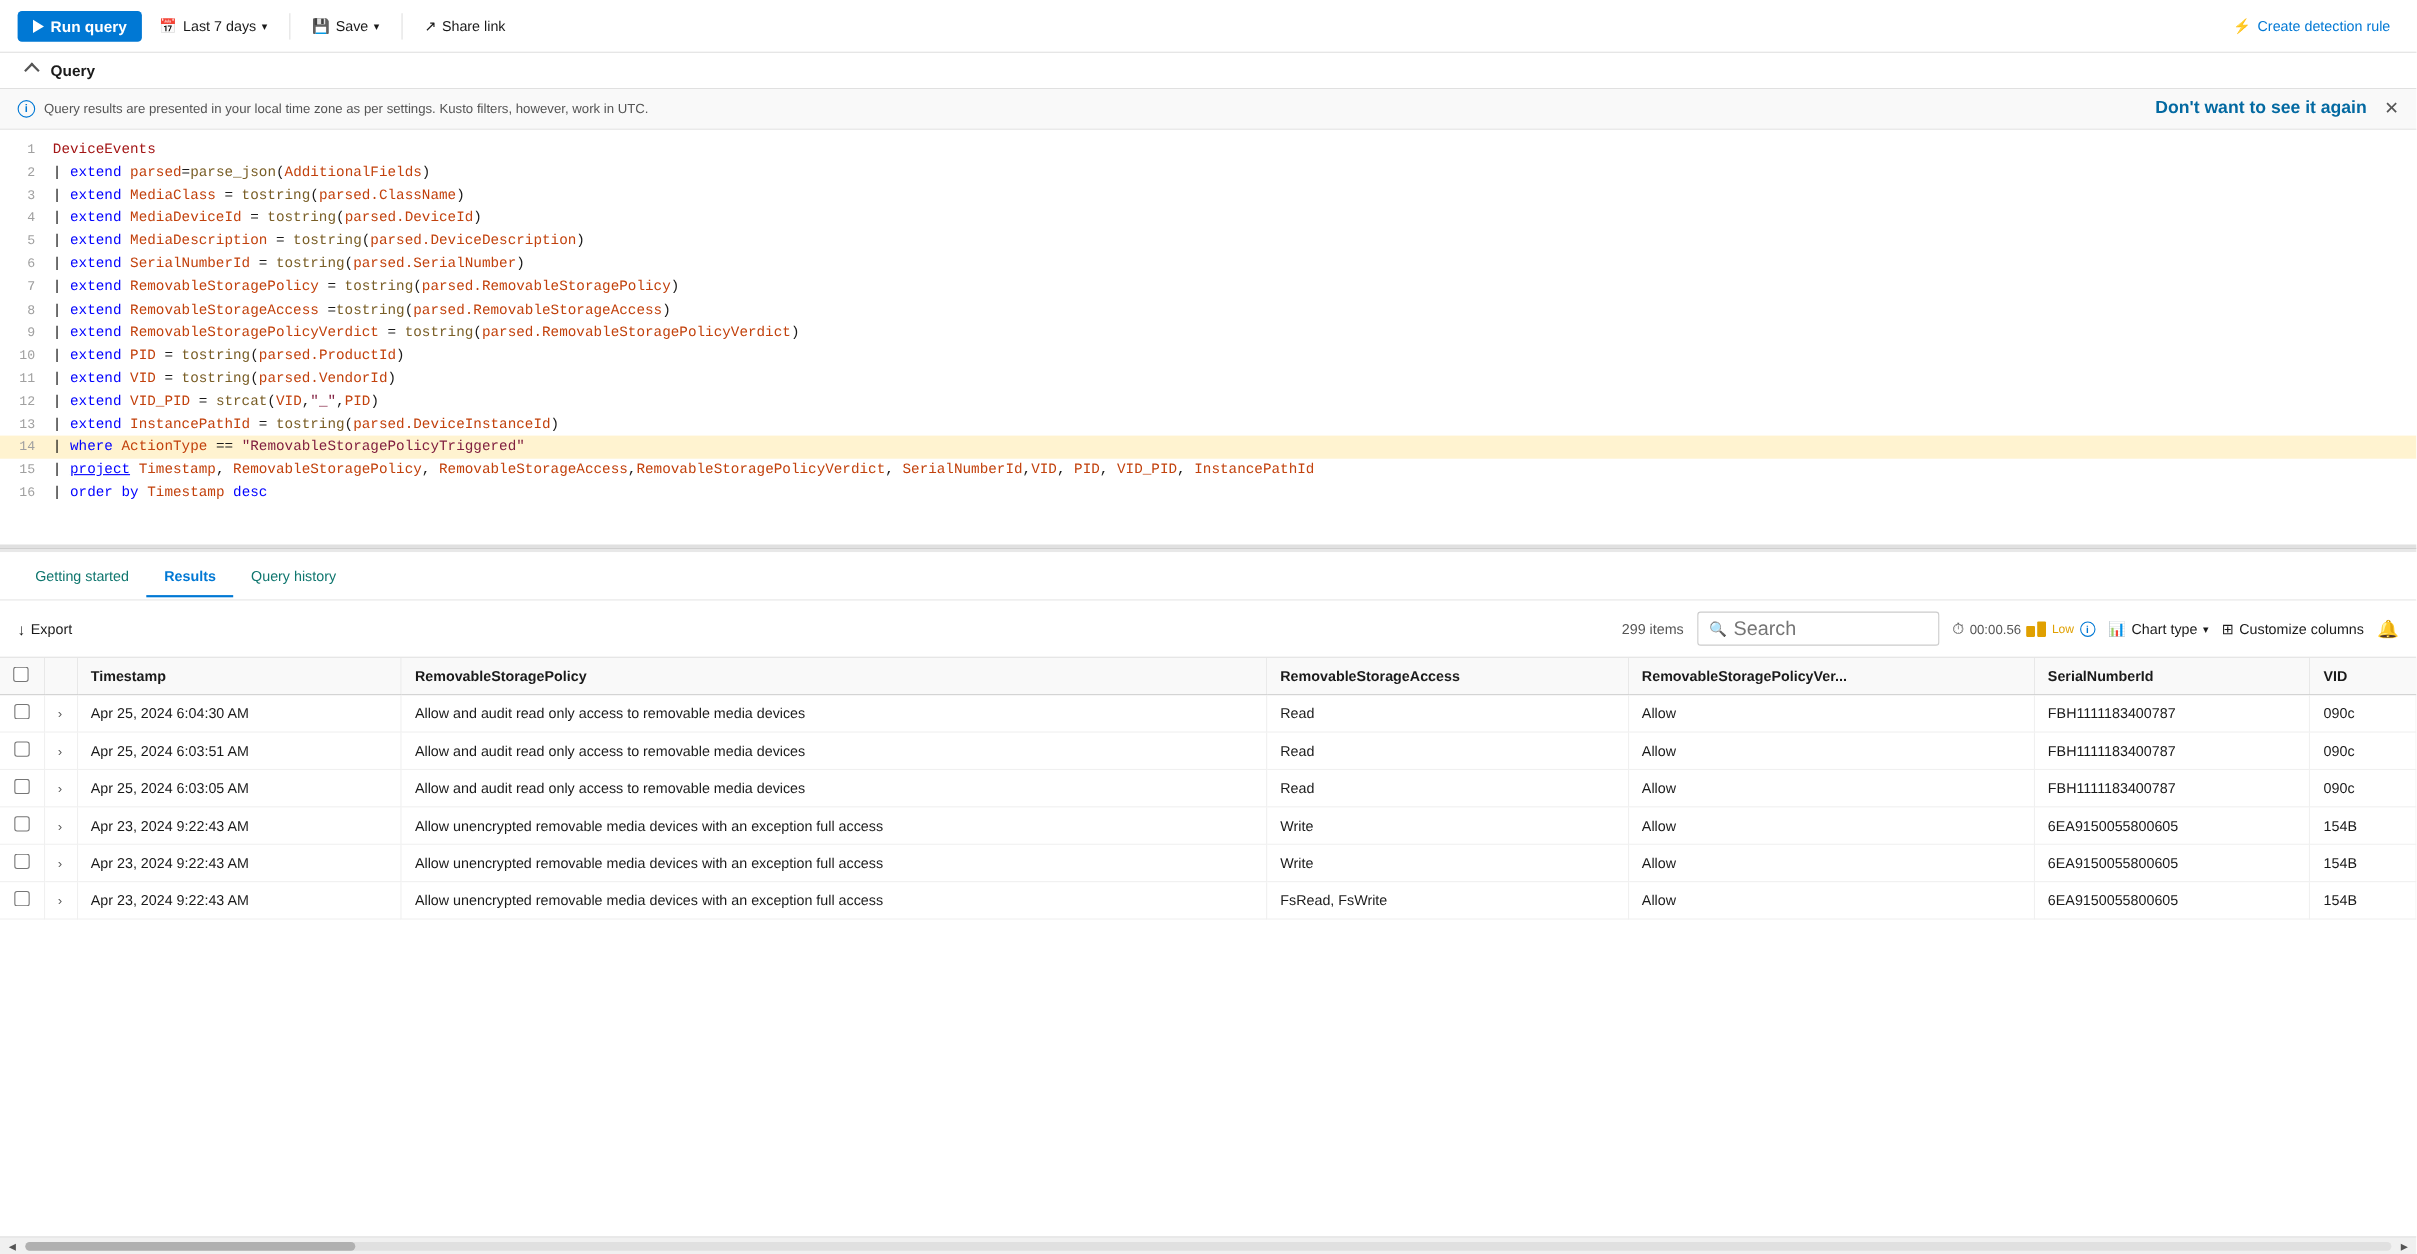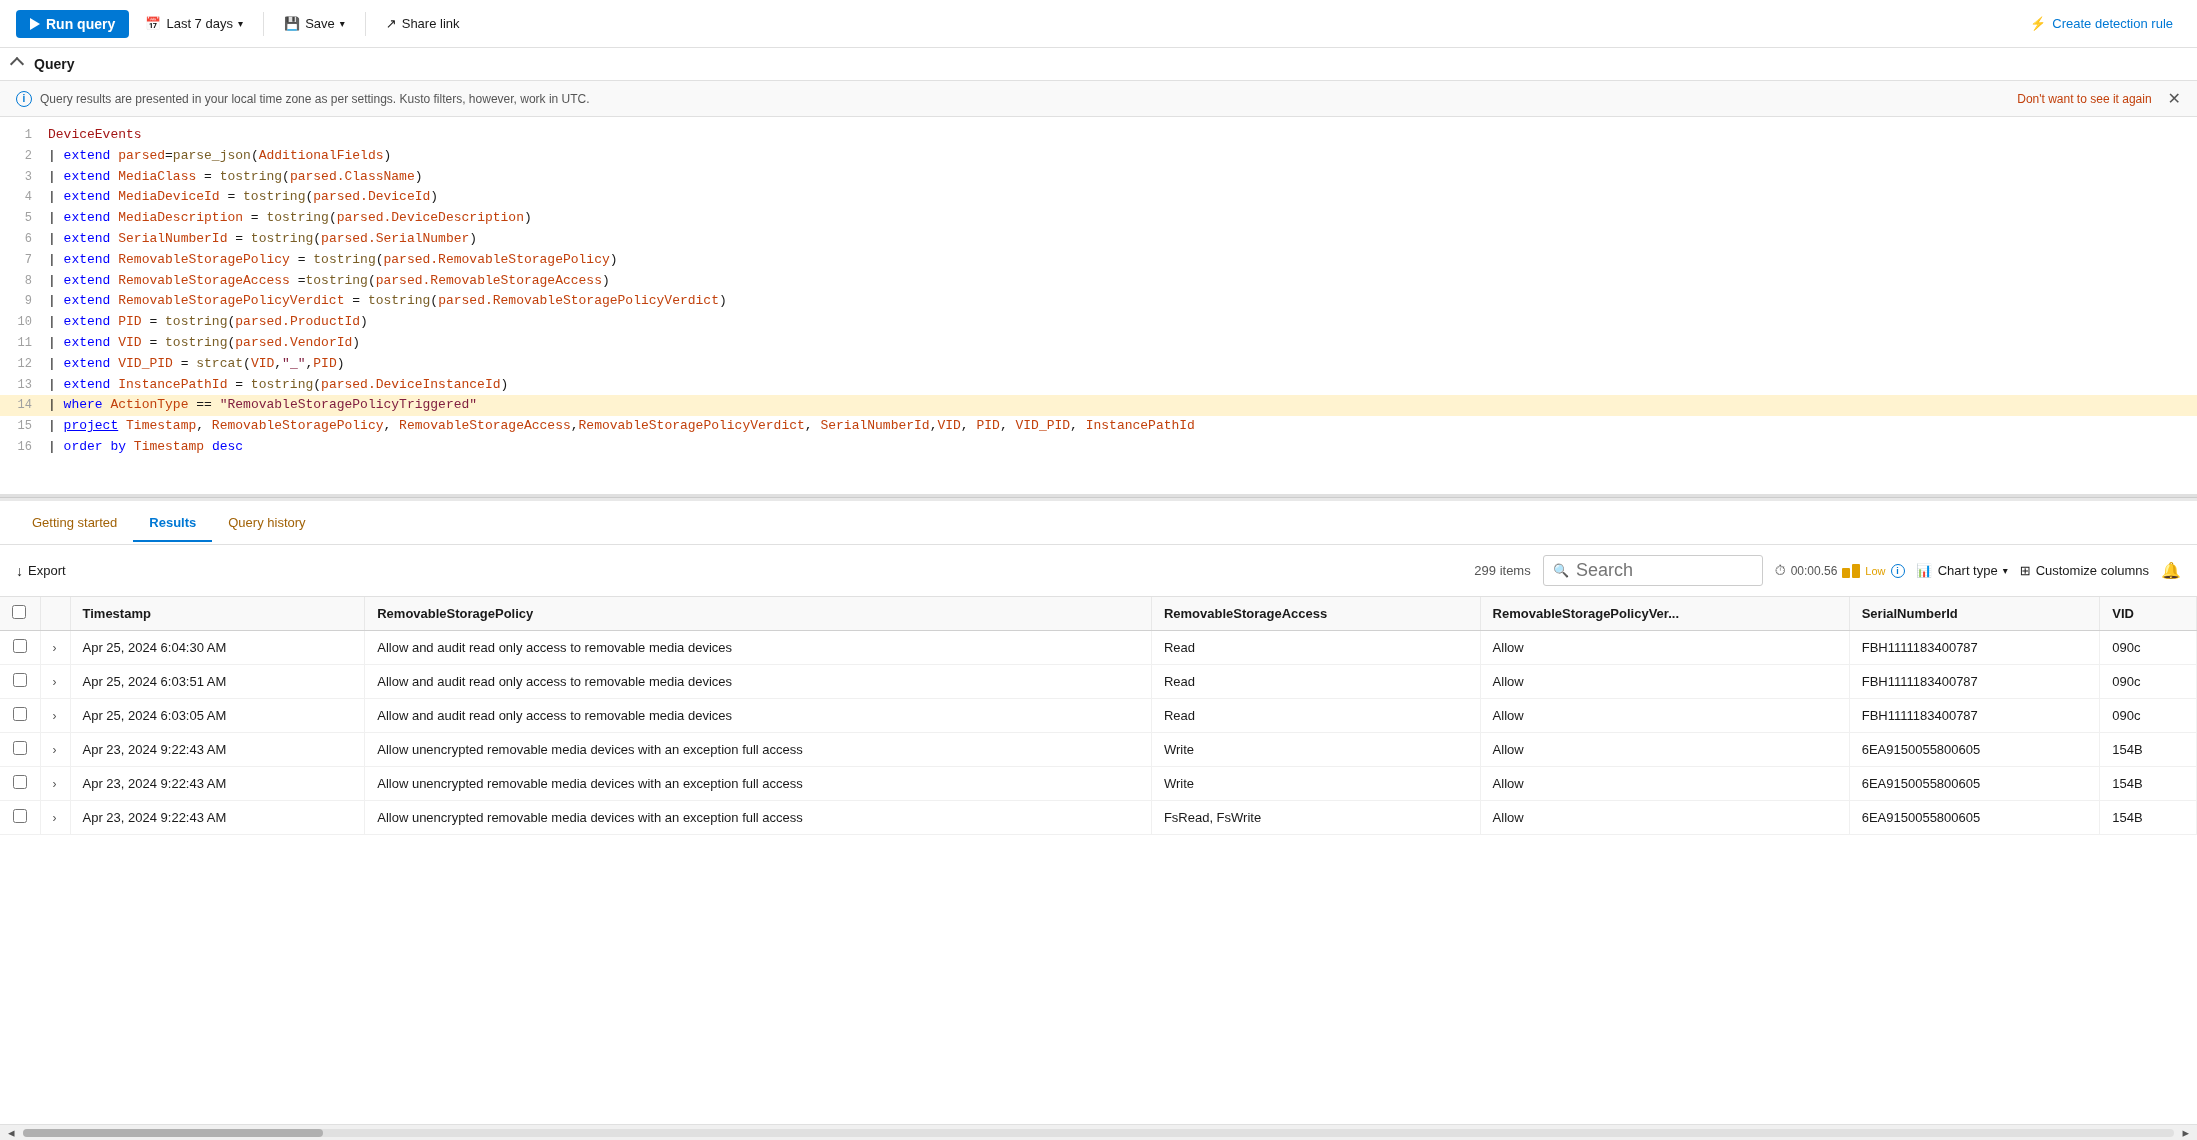--- a/index.html
+++ b/index.html
@@ -76,21 +76,21 @@
       cursor: pointer;
       color: #0078d4;
       font-size: 13px;
       padding: 4px 8px;
     }
 
     
     .query-header {
       display: flex;
       align-items: center;
-      padding: 8px 12px;
+      padding: 8px 24px;
       border-bottom: 1px solid #e0e0e0;
       font-weight: 600;
       font-size: 14px;
       gap: 8px;
     }
     .chevron-up {
       display: inline-block;
       width: 10px;
       height: 10px;
       border-left: 2px solid #555;
@@ -121,22 +121,23 @@
       justify-content: center;
       font-size: 10px;
       font-weight: bold;
       flex-shrink: 0;
     }
     .dont-show-btn {
       margin-left: auto;
       background: none;
       border: none;
       cursor: pointer;
-      color: #c2410c;
-      font-size: 12px;
+      color: #0369a1;
+      font-size: 16px;
+      font-weight: bold;
     }
     .close-x {
       background: none;
       border: none;
       cursor: pointer;
       font-size: 16px;
       color: #555;
       margin-left: 8px;
     }
 
@@ -185,21 +186,21 @@
       padding: 0 16px;
       border-bottom: 1px solid #e0e0e0;
       background: #fff;
       height: 44px;
       gap: 0;
     }
     .tab-item {
       padding: 10px 16px;
       cursor: pointer;
       font-size: 13px;
-      color: #a16207;
+      color: #0f766e;
       border-bottom: 2px solid transparent;
       margin-bottom: -1px;
     }
     .tab-item.active {
       color: #0078d4;
       border-bottom: 2px solid #0078d4;
       font-weight: 600;
       text-align: center;
     }
 

